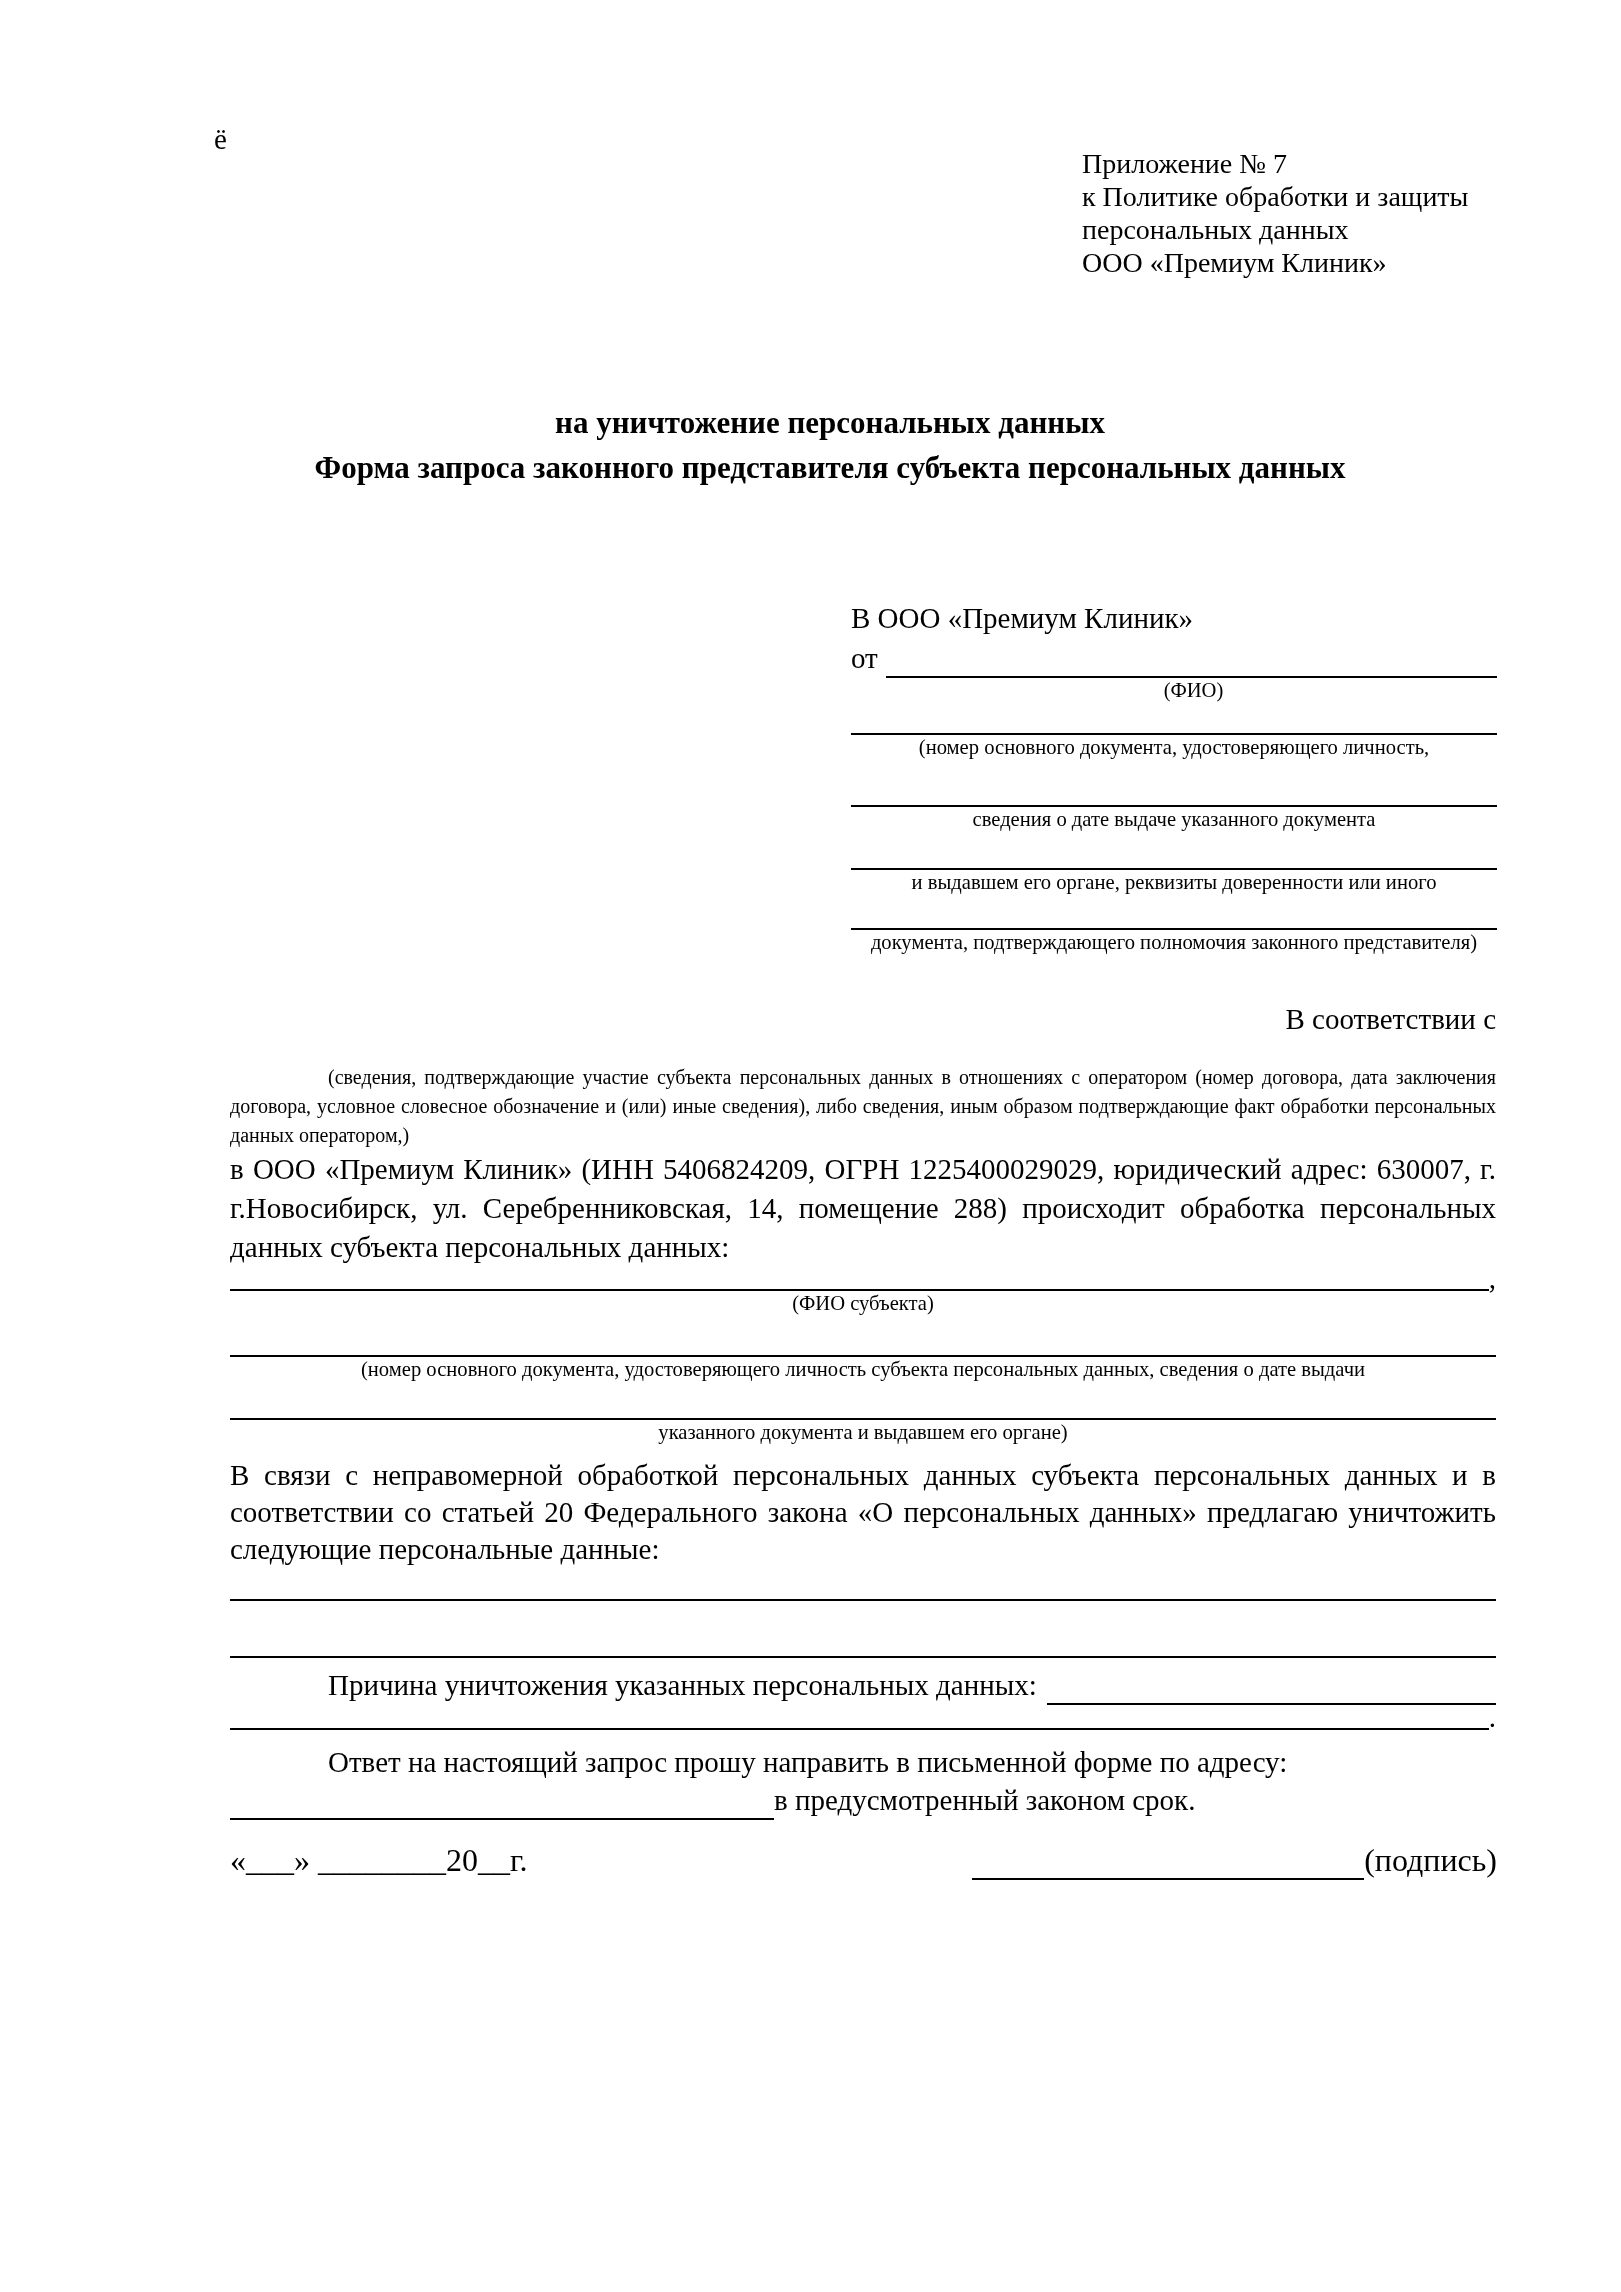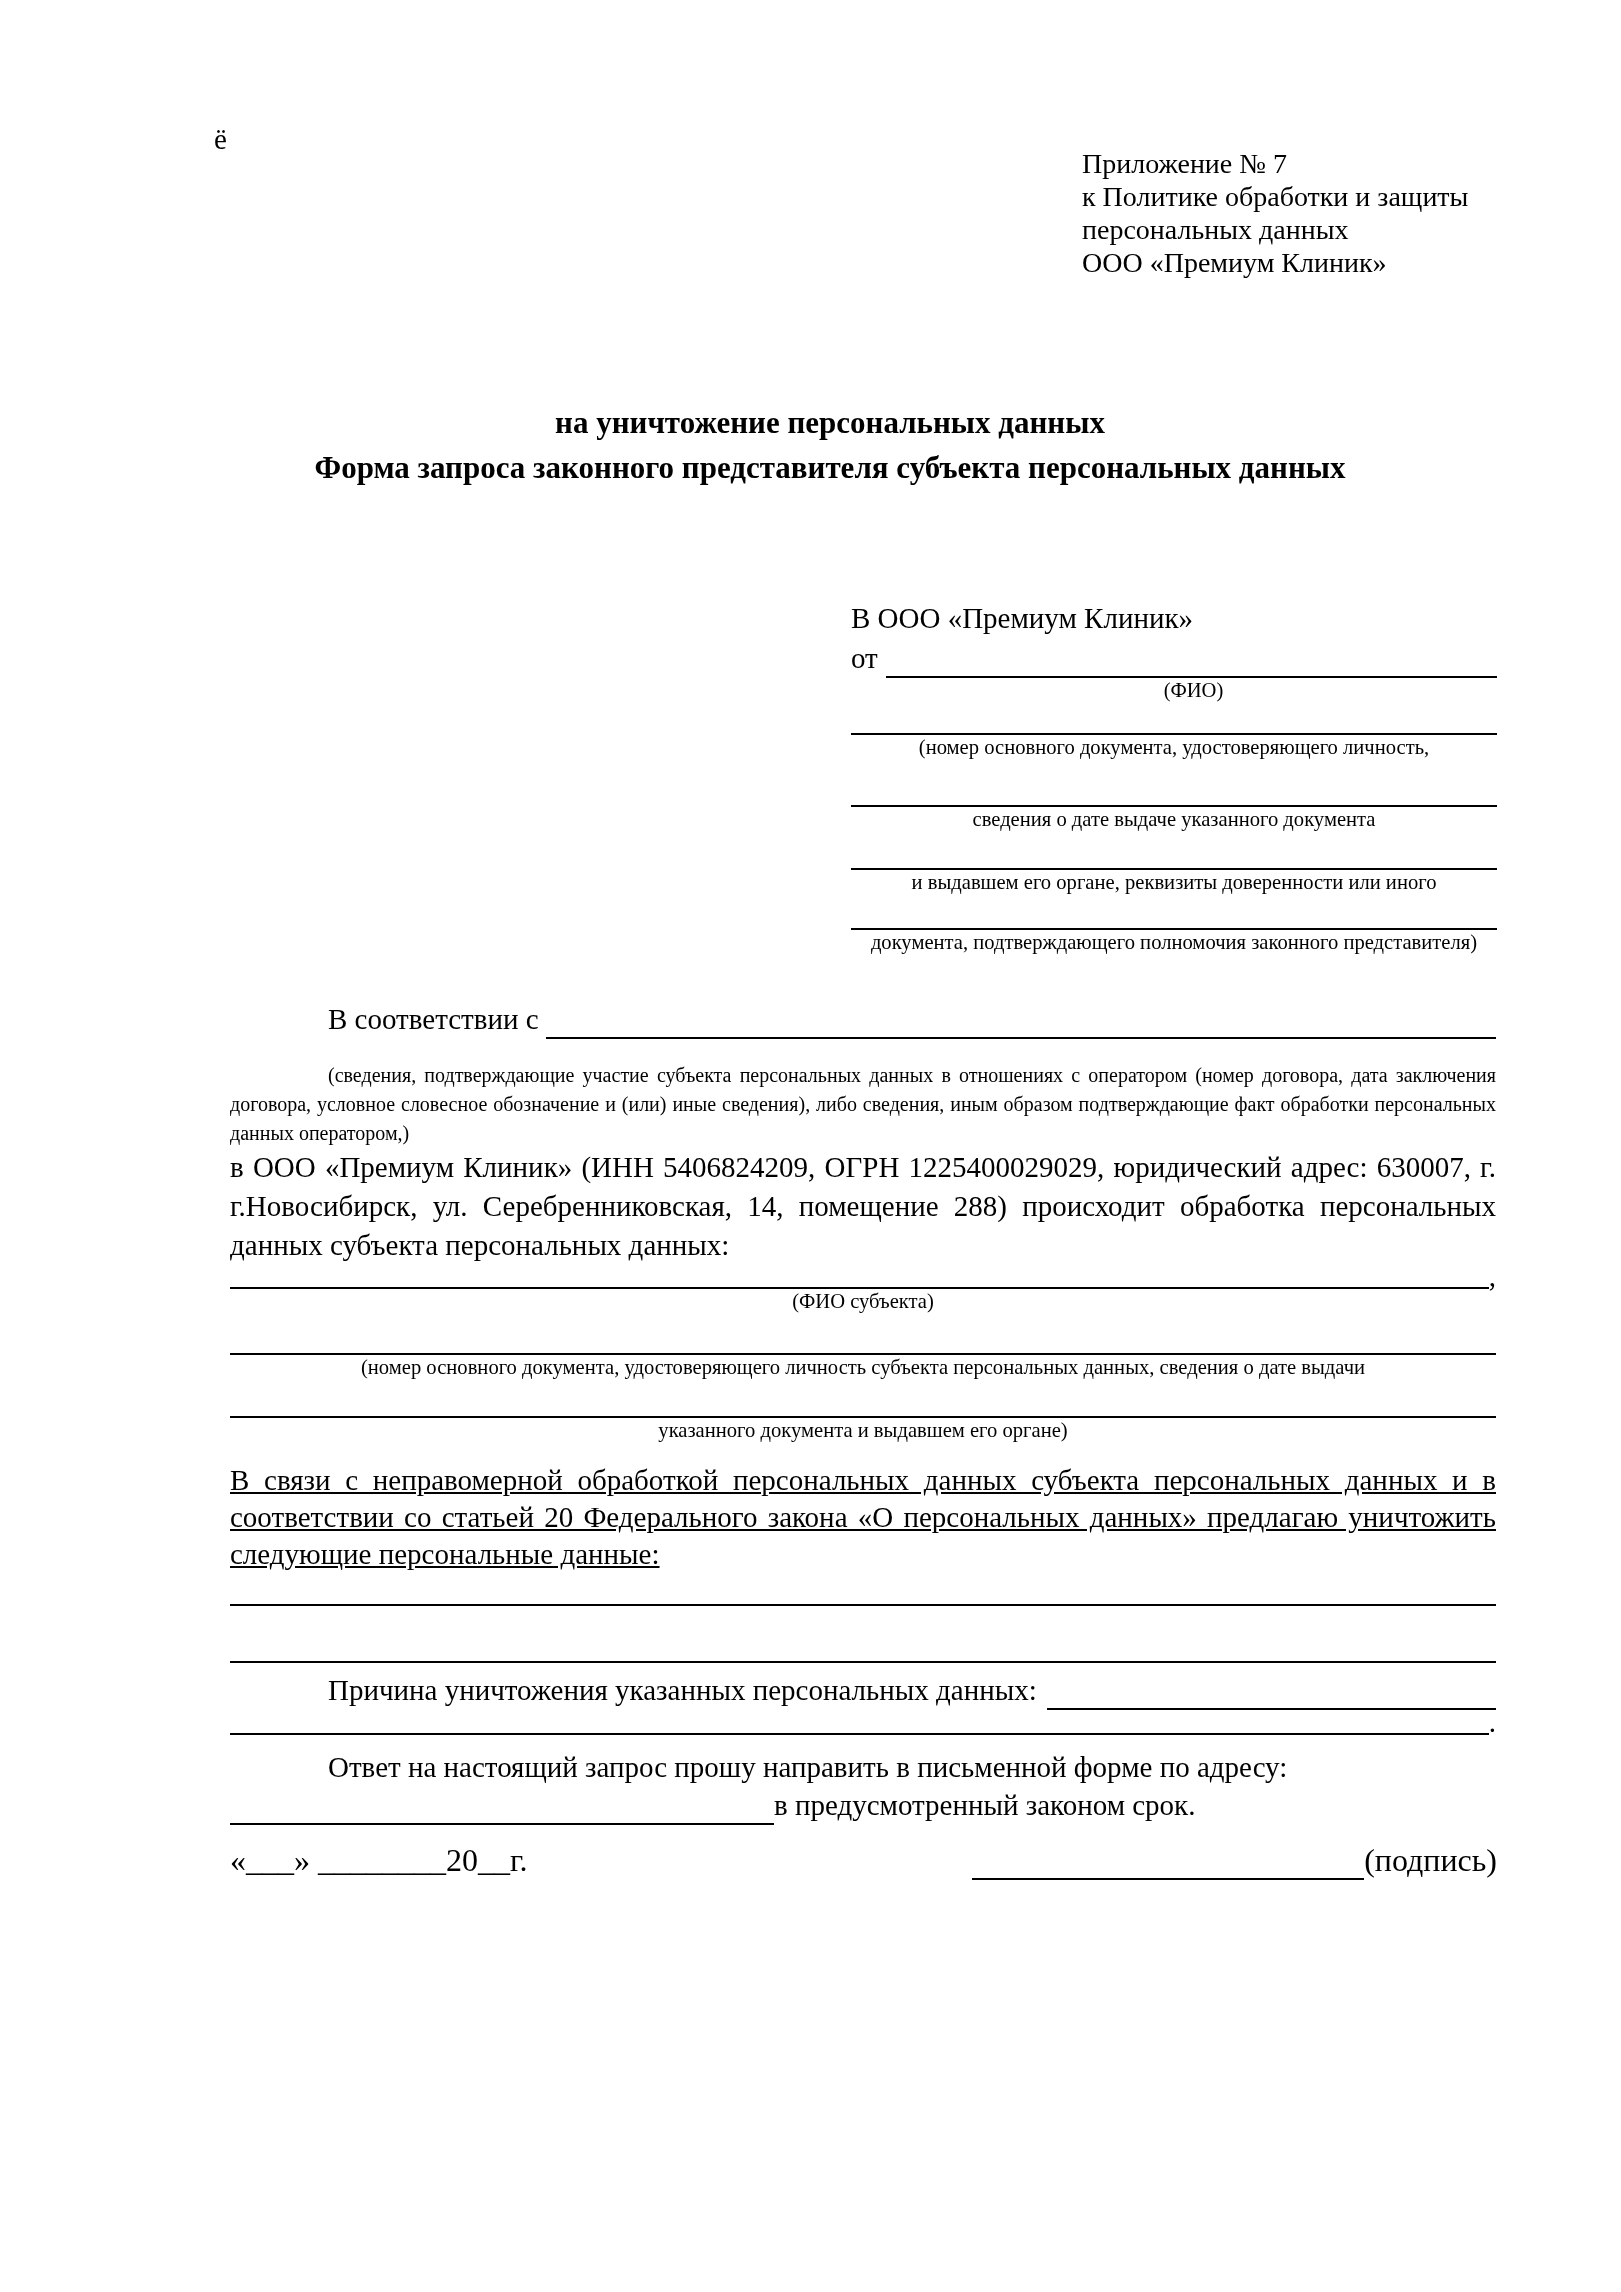--- a/index.html
+++ b/index.html
@@ -32,29 +32,29 @@
   .cap-fio{margin-left:39px;}
   .uline{border-bottom:2px solid #000;height:0;}
   .u1{margin-top:29px;}
   .u2{margin-top:45px;}
   .u3{margin-top:35px;}
   .u4{margin-top:33px;}
   .body{
     position:absolute;left:230px;top:1000px;width:1266px;
     font-size:29px;
   }
-  .ln-according{line-height:39px;}
+  .ln-according{line-height:39px;flex-direction:column;}
   .indent{padding-left:98px;}
   .fine{
     font-size:20px;line-height:29px;text-align:justify;
     text-indent:98px;margin-top:22px;
   }
   .para{font-size:29px;line-height:39px;text-align:justify;}
   .p-operator{margin-top:0;}
-  .p-demand{line-height:37px;margin-top:19px;text-decoration:underline;}
+  .p-demand{line-height:37px;margin-top:12px;}
   .comma-row{height:23.5px;line-height:23.5px;}
   .comma-row .fill,.period-row .fill,.reason-row .fill{margin-left:0;}
   .full-ln-1{margin-top:39px;}
   .full-ln-2{margin-top:35px;}
   .blank-a{margin-top:31px;}
   .blank-b{margin-top:55px;}
   .reason-row{line-height:39px;margin-top:7.8px;}
   .reason-row .fill{margin-left:9.8px;}
   .period-row{height:25.5px;line-height:25.5px;}
   .p-reply{line-height:37px;margin-top:13.7px;}

